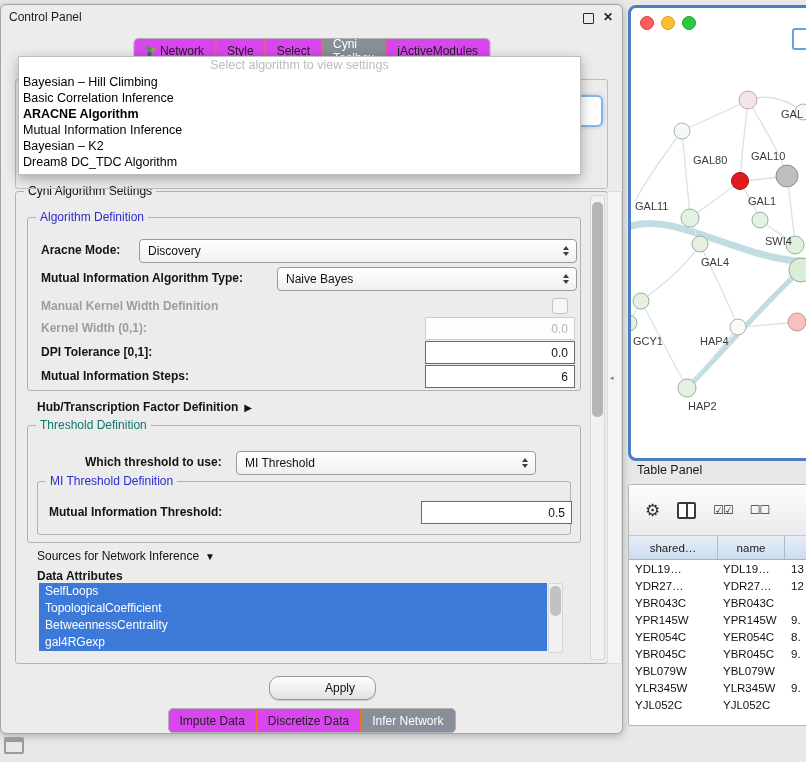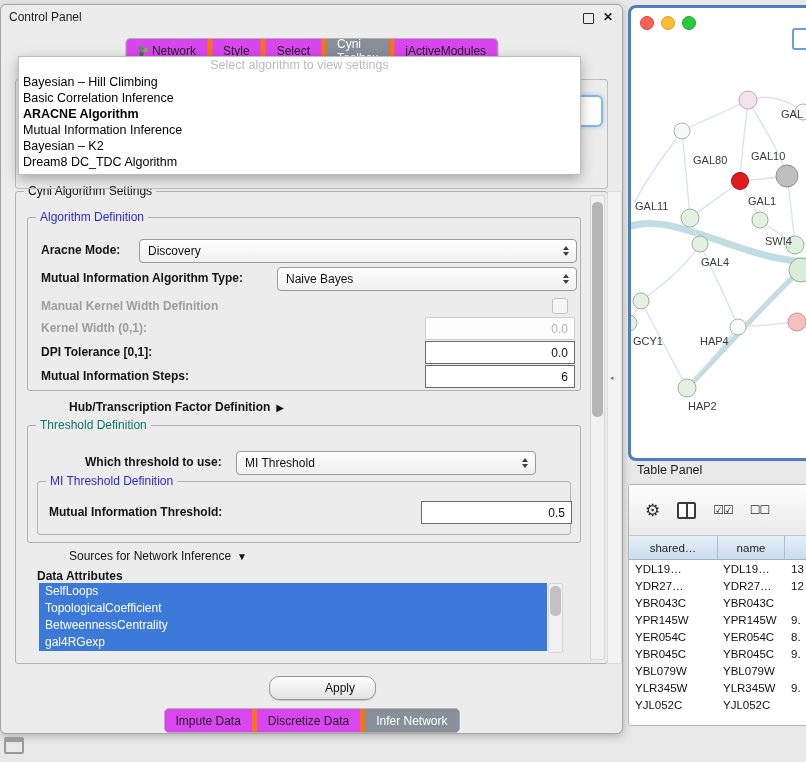--- a/index.html
+++ b/index.html
@@ -8,21 +8,21 @@
   
   .win{position:absolute;left:0;top:4px;width:621px;height:728px;background:#ececec;
        border:1px solid #a6a6a6;border-radius:6px;box-shadow:0 2px 8px rgba(0,0,0,.25);}
   .titlebar{position:absolute;left:0;top:0;right:0;height:24px;}
   .title-text{position:absolute;left:8px;top:5px;font-size:12px;color:#1c1c1c;}
   .btn-min{position:absolute;top:8px;right:28px;width:9px;height:9px;border:1.5px solid #2b2b2b;border-radius:1px;}
   .btn-close{position:absolute;top:5px;right:9px;font-size:12px;font-weight:bold;color:#1c1c1c;line-height:14px;}
   
   .seg-strip{position:absolute;left:50%;transform:translateX(-50%);display:flex;height:23px;
              border:1px solid #b1b1b1;border-radius:5px;overflow:hidden;background:#d946ef;}
-  .seg{display:flex;align-items:center;gap:4px;padding:0 11px;font-size:12px;color:#1e1e1e;border-left:5px solid #f97316;cursor:default;}
+  .seg{display:flex;align-items:center;gap:4px;padding:0 11px;font-size:12px;color:#1e1e1e;border-left:1px solid #f97316;cursor:default;}
   .seg:first-child{border-left:none;}
   .seg.selected{background:#878f99;color:#fff;}
   
   .ghost-group{position:absolute;left:14px;top:74px;width:591px;height:108px;border:1px solid #bdbdbd;border-radius:3px;z-index:1;}
   .spin-box{position:absolute;left:566px;top:90px;width:32px;height:28px;background:#fff;border:2px solid #8ab4e4;
             border-radius:6px;box-shadow:0 0 4px #9cc3ef;z-index:5;}
   
   .popup{position:absolute;left:17px;top:51px;width:561px;height:117px;background:#fff;border:1px solid #bdbdbd;
          box-shadow:0 4px 12px rgba(0,0,0,.30);z-index:10;}
   .popup-placeholder{height:17px;text-align:center;font-size:12.5px;color:#b7bcc2;line-height:17px;}
@@ -38,21 +38,21 @@
   .combo{position:absolute;height:22px;background:linear-gradient(#ffffff,#f0f0f0);border:1px solid #9a9a9a;border-radius:4px;
          font-size:12px;display:flex;align-items:center;padding-left:8px;color:#111;}
   .combo .flex{flex:1;}
   .stepper{width:15px;margin-right:3px;display:flex;flex-direction:column;align-items:center;gap:2px;}
   .tri-up{width:0;height:0;border-left:3.5px solid transparent;border-right:3.5px solid transparent;border-bottom:4px solid #3e3e3e;}
   .tri-down{width:0;height:0;border-left:3.5px solid transparent;border-right:3.5px solid transparent;border-top:4px solid #3e3e3e;}
   .field{position:absolute;height:21px;background:#fff;border:1px solid #6b6b6b;font-size:12px;display:flex;align-items:center;
          justify-content:flex-end;padding-right:6px;color:#111;}
   .field.dis{border-color:#cdcdcd;color:#b3b3b3;background:#fdfdfd;}
   .checkbox{position:absolute;width:14px;height:14px;border:1px solid #c2c2c2;border-radius:3px;background:#f6f6f6;}
-  .inline-row{position:absolute;display:flex;align-items:center;gap:6px;margin-left:32px;}
+  .inline-row{position:absolute;display:flex;align-items:center;gap:6px;}
   .inline-row .txt{font-size:12px;font-weight:bold;color:#141414;}
   .inline-row .arr{font-size:10px;color:#111;}
   .attr-list{position:absolute;left:38px;top:578px;width:508px;}
   .attr-item{height:17px;background:#3d79d9;color:#fff;font-size:12px;line-height:17px;padding-left:6px;white-space:nowrap;overflow:hidden;}
   .vscroll{position:absolute;background:#f1f1f1;border:1px solid #d7d7d7;border-radius:2px;}
   .vthumb{position:absolute;left:1px;right:1px;background:#b5b5b5;border-radius:5px;}
   .btn-apply{position:absolute;left:268px;top:671px;width:70px;height:22px;border:1px solid #989898;border-radius:10px;
              background:linear-gradient(#fefefe,#e2e2e2);font-size:12px;display:flex;align-items:center;justify-content:center;
              color:#111;box-shadow:0 1px 1px rgba(0,0,0,.15);padding-left:35px;}
   .splitter{position:absolute;left:606px;top:186px;width:13px;height:471px;background:#f4f4f4;border:1px solid #dcdcdc;border-radius:2px;}

